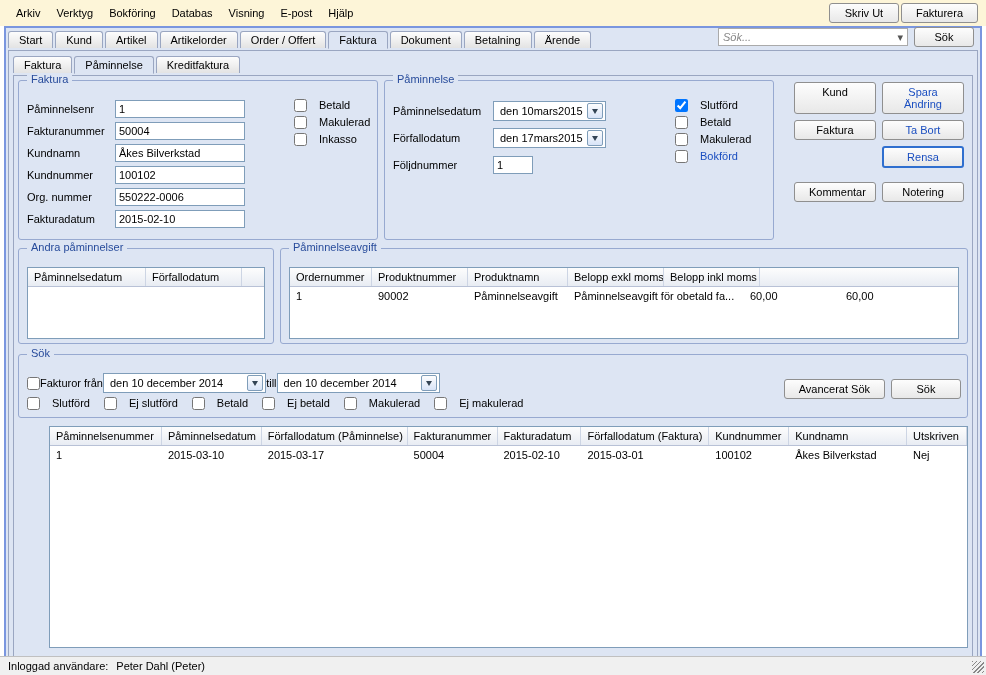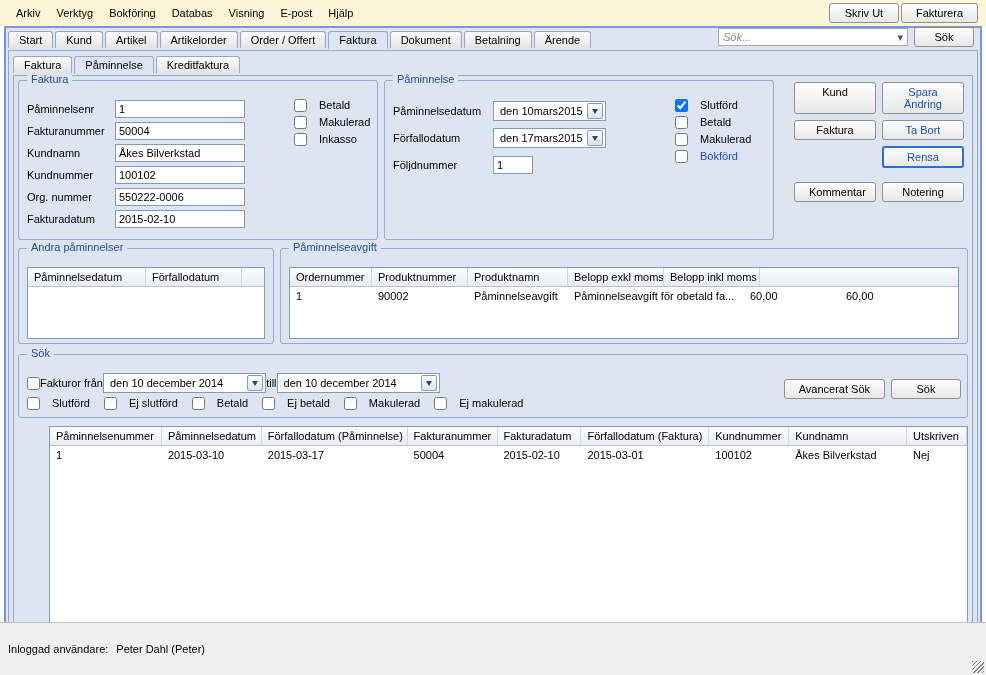--- a/index.html
+++ b/index.html
@@ -28,21 +28,21 @@
 .dp-btn { display: inline-block; width: 16px; height: 16px; border: 1px solid #7f9db9; background: linear-gradient(#fdfdfd,#d8e4f8); border-radius: 2px; margin-left: 4px; position: relative; }
 .dp-btn::after { content: ""; position: absolute; left: 4px; top: 5px; border-left: 3px solid transparent; border-right: 3px solid transparent; border-top: 5px solid #345; }
 .btn-col { position: absolute; right: 8px; top: 6px; display: grid; grid-template-columns: 82px 82px; gap: 6px 6px; }
 .btn.blue-text { color: #1a4ec0; }
 .btn.highlight { border: 2px solid #2f6fcf; }
 .table { background: #fff; border: 1px solid #7f9db9; }
 .thead { display: flex; background: linear-gradient(#fdfdfd,#e8ecf3); border-bottom: 1px solid #b8c1d6; }
 .th { padding: 3px 6px; border-right: 1px solid #cdd5e4; white-space: nowrap; overflow: hidden; }
 .tr { display: flex; }
 .td { padding: 3px 6px; white-space: nowrap; overflow: hidden; text-overflow: ellipsis; }
-.footer { position: absolute; left: 0; right: 0; bottom: 0; background: #f0f0f0; border-top: 1px solid #c0c0c0; padding: 20px 8px; display: flex; align-items: center; }
+.footer { position: absolute; left: 0; right: 0; bottom: 0; background: #f0f0f0; border-top: 1px solid #c0c0c0; padding: 3px 8px; display: flex; align-items: center; }
 .grip { position: absolute; right: 2px; bottom: 2px; width: 12px; height: 12px; background: repeating-linear-gradient(135deg,#888 0 1px,transparent 1px 3px); }
 </style>
 </head>
 <body>
 
 <div class="menubar">
   <span class="menu-item">Arkiv</span>
   <span class="menu-item">Verktyg</span>
   <span class="menu-item">Bokföring</span>
   <span class="menu-item">Databas</span>

